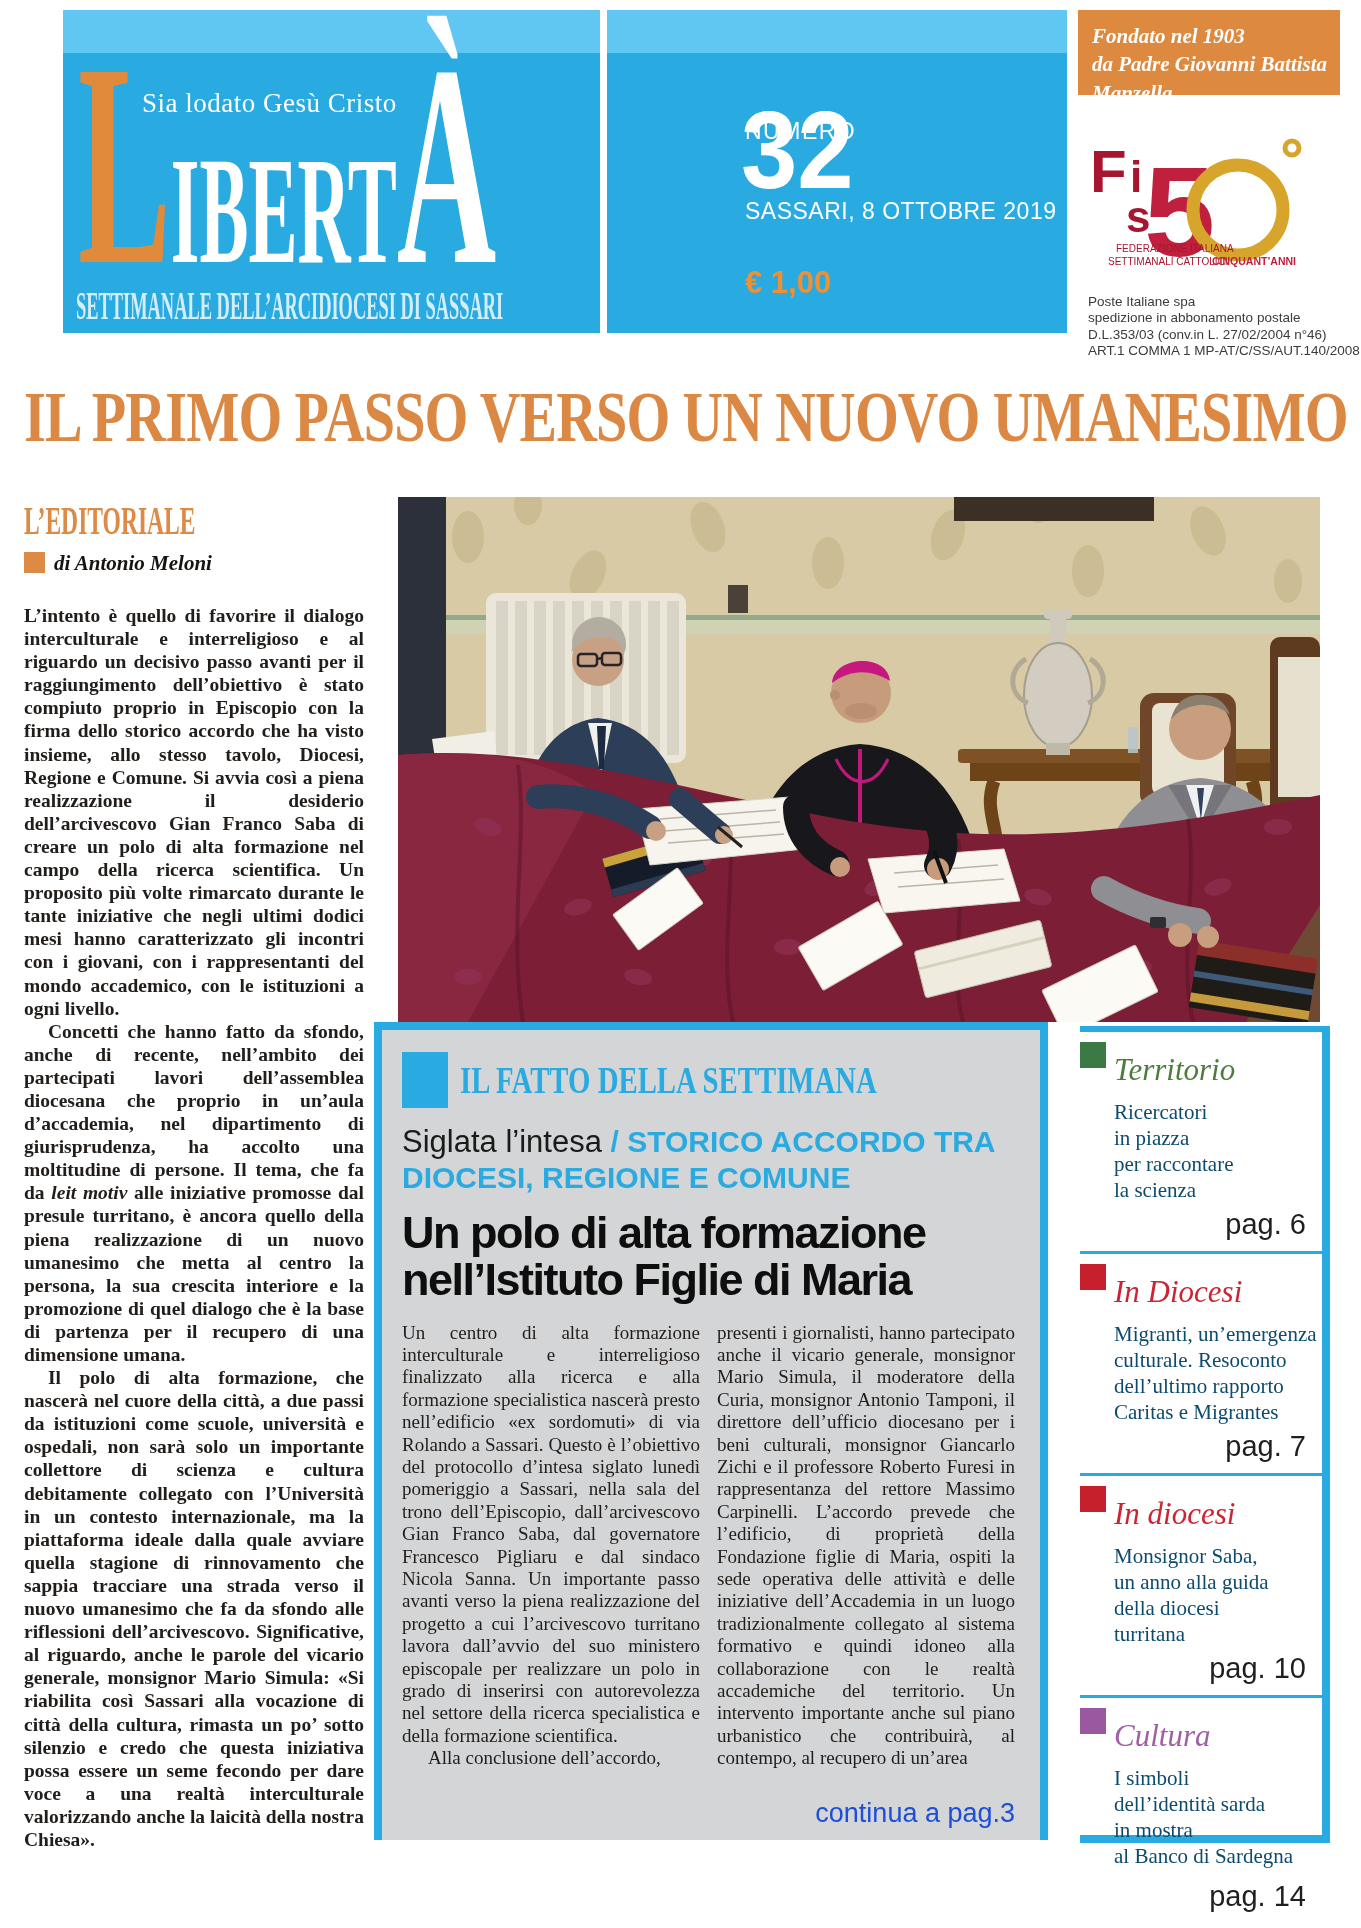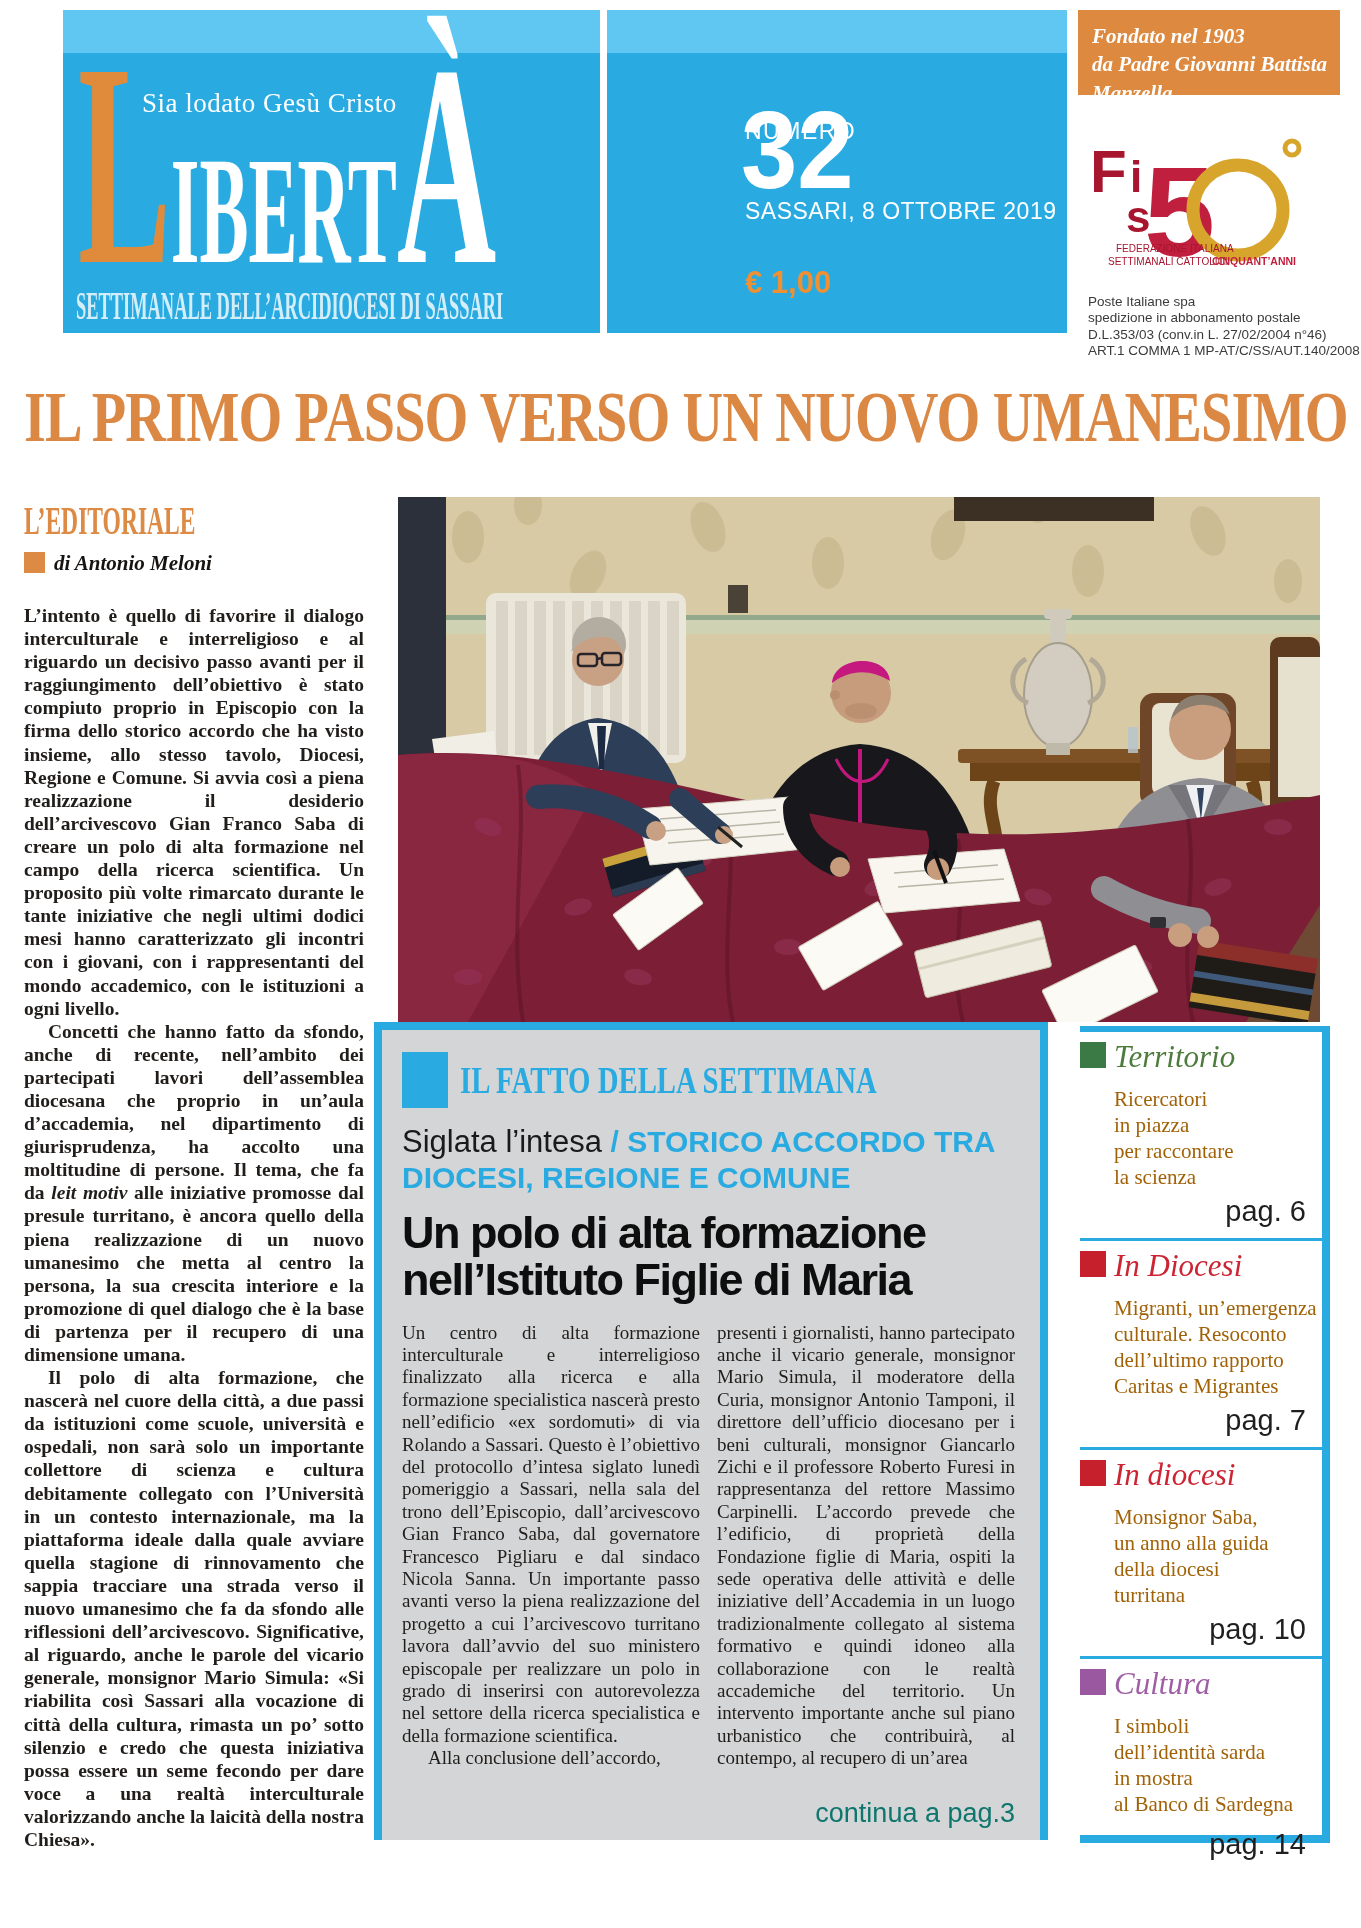--- a/index.html
+++ b/index.html
@@ -63,31 +63,31 @@
            transform-origin:left center;white-space:nowrap;}
   .f-kicker{margin-top:16px;font-family:"Liberation Sans",sans-serif;font-size:31px;line-height:1.16;color:#1a1a1a;}
   .f-kicker .blue{color:#29abe2;font-weight:bold;font-size:30px;}
   .f-headline{margin-top:14px;font-family:"Liberation Sans",sans-serif;font-weight:bold;font-size:45px;
               line-height:1.04;letter-spacing:-1.5px;color:#0e0e0e;}
   .f-cols{margin-top:18px;display:flex;gap:17px;}
   .f-col{width:298px;font-size:19px;line-height:1.18;text-align:justify;color:#211d1a;}
   .f-col p{margin:0;}
   .f-col p.indent{text-indent:26px;}
   .continua{margin-top:28px;text-align:right;font-family:"Liberation Sans",sans-serif;
-            font-size:27px;color:#0f766e;}
+            font-size:27px;color:#1d4ed8;}
 
   
   .rail{position:absolute;left:1080px;top:1026px;width:250px;height:817px;background:#fff;box-sizing:border-box;
         border-top:6px solid #29abe2;border-right:8px solid #29abe2;border-bottom:8px solid #29abe2;}
-  .rail-section{position:relative;height:197px;box-sizing:content-box;padding:9px 4px 0 34px;
+  .rail-section{position:relative;height:197px;box-sizing:content-box;padding:22px 4px 0 34px;
                 border-bottom:3px solid #29abe2;}
   .rail-section.last{border-bottom:none;height:203px;}
   .rail-square{position:absolute;left:0;top:10px;width:26px;height:26px;}
   .rail-title{font-style:italic;font-size:31px;line-height:1.05;}
-  .rail-summary{margin-top:12px;font-size:21px;line-height:1.25;color:#a16207;white-space:pre-line;}
+  .rail-summary{margin-top:12px;font-size:21px;line-height:1.25;color:#0c4a6e;white-space:pre-line;}
   .rail-page{position:absolute;right:16px;bottom:10px;font-family:"Liberation Sans",sans-serif;
              font-size:29px;color:#1f1f1f;}
 </style>
 </head>
 <body>
 
 <div class="page">
 
   <div class="band-light"></div>
   <div class="band-main"></div>

